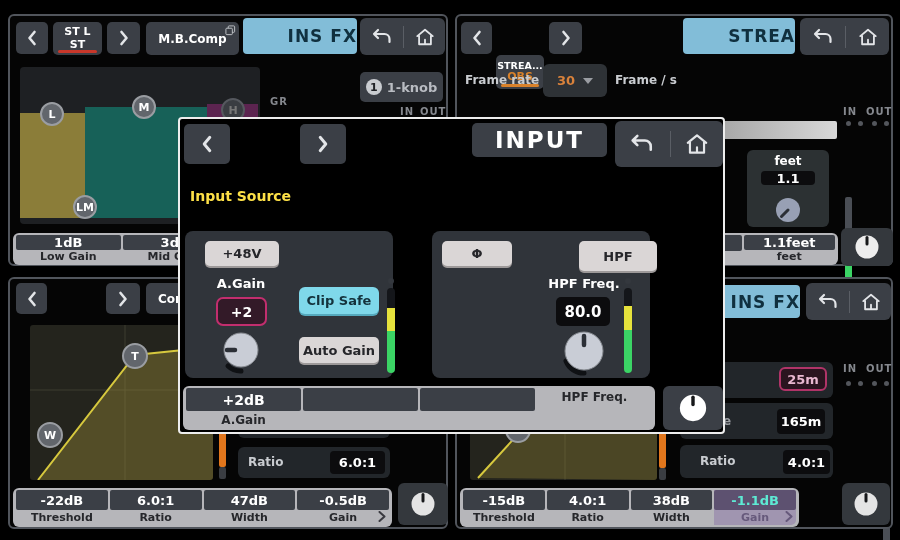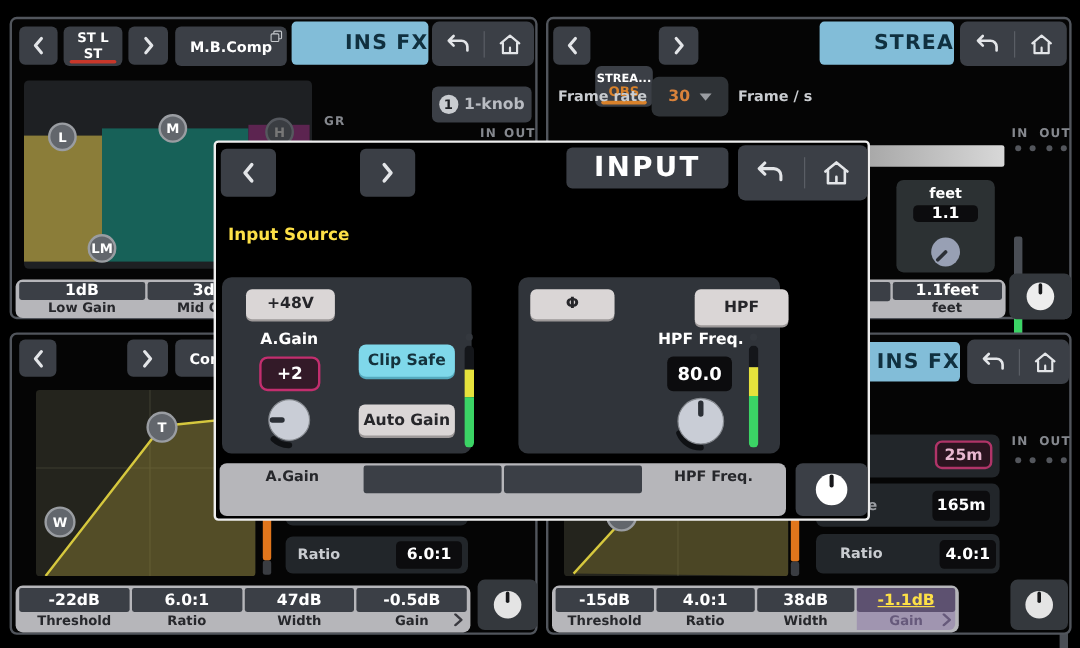--- a/index.html
+++ b/index.html
@@ -311,21 +311,21 @@
     </div>
   <div class="fcell">
       <div class="fval" style="height:22px;">4.0:1</div>
       <div class="flab">Ratio</div>
     </div>
   <div class="fcell">
       <div class="fval" style="height:22px;">38dB</div>
       <div class="flab">Width</div>
     </div>
   <div class="fcell" style="background:#a095b0;border-radius:0 5px 5px 0;">
-    <div class="fval" style="height:22px;background:#5d5170;color:#fde047;text-decoration:underline;">-1.1dB</div>
+    <div class="fval" style="height:22px;background:#5d5170;color:#5eead4;">-1.1dB</div>
     <div class="flab" style="color:#66597b;">Gain</div>
     <svg width="8" height="11" viewBox="0 0 8 11" style="position:absolute;right:3px;bottom:3px;">
         <path d="M1.5 1 L6.5 5.5 L1.5 10" fill="none" stroke="#66597b" stroke-width="2" stroke-linecap="round" stroke-linejoin="round"></path>
       </svg>
   </div>
 </div>
 <div class="p knobbtn" style="left:842px;top:483px;width:48px;height:42px;">
   <svg width="28" height="28" viewBox="0 0 28 28">
       <circle cx="14" cy="14" r="11.5" fill="#e4e4e4"></circle>
       <line x1="14" y1="4.5" x2="14" y2="11" stroke="#17181a" stroke-width="3" stroke-linecap="round"></line>
@@ -404,20 +404,21 @@
 </svg>
 <span class="p" style="left:625px;top:278px;width:6px;height:6px;border-radius:50%;background:#34383e;z-index:22;"></span>
 <div class="p" style="left:624px;top:288px;width:8px;height:85px;border-radius:4px;overflow:hidden;z-index:22;display:flex;flex-direction:column;">
   <div style="height:18px;background:#14161a;"></div>
   <div style="height:24px;background:#e6e23c;"></div>
   <div style="flex:1;background:#3bd465;"></div>
 </div>
 
 <div class="p footer" style="left:183px;top:386px;width:472px;height:44px;z-index:21;">
   <div class="fcell">
+      <div class="fval" style="height:24px;font-size:14px;">+2dB</div>
       <div class="flab" style="font-size:12px;height:17px;">A.Gain</div>
     </div>
   <div class="fcell">
       <div class="fval" style="height:24px;"></div>
       <div class="flab" style="font-size:12px;height:17px;"></div>
     </div>
   <div class="fcell">
       <div class="fval" style="height:24px;"></div>
       <div class="flab" style="font-size:12px;height:17px;"></div>
     </div>

